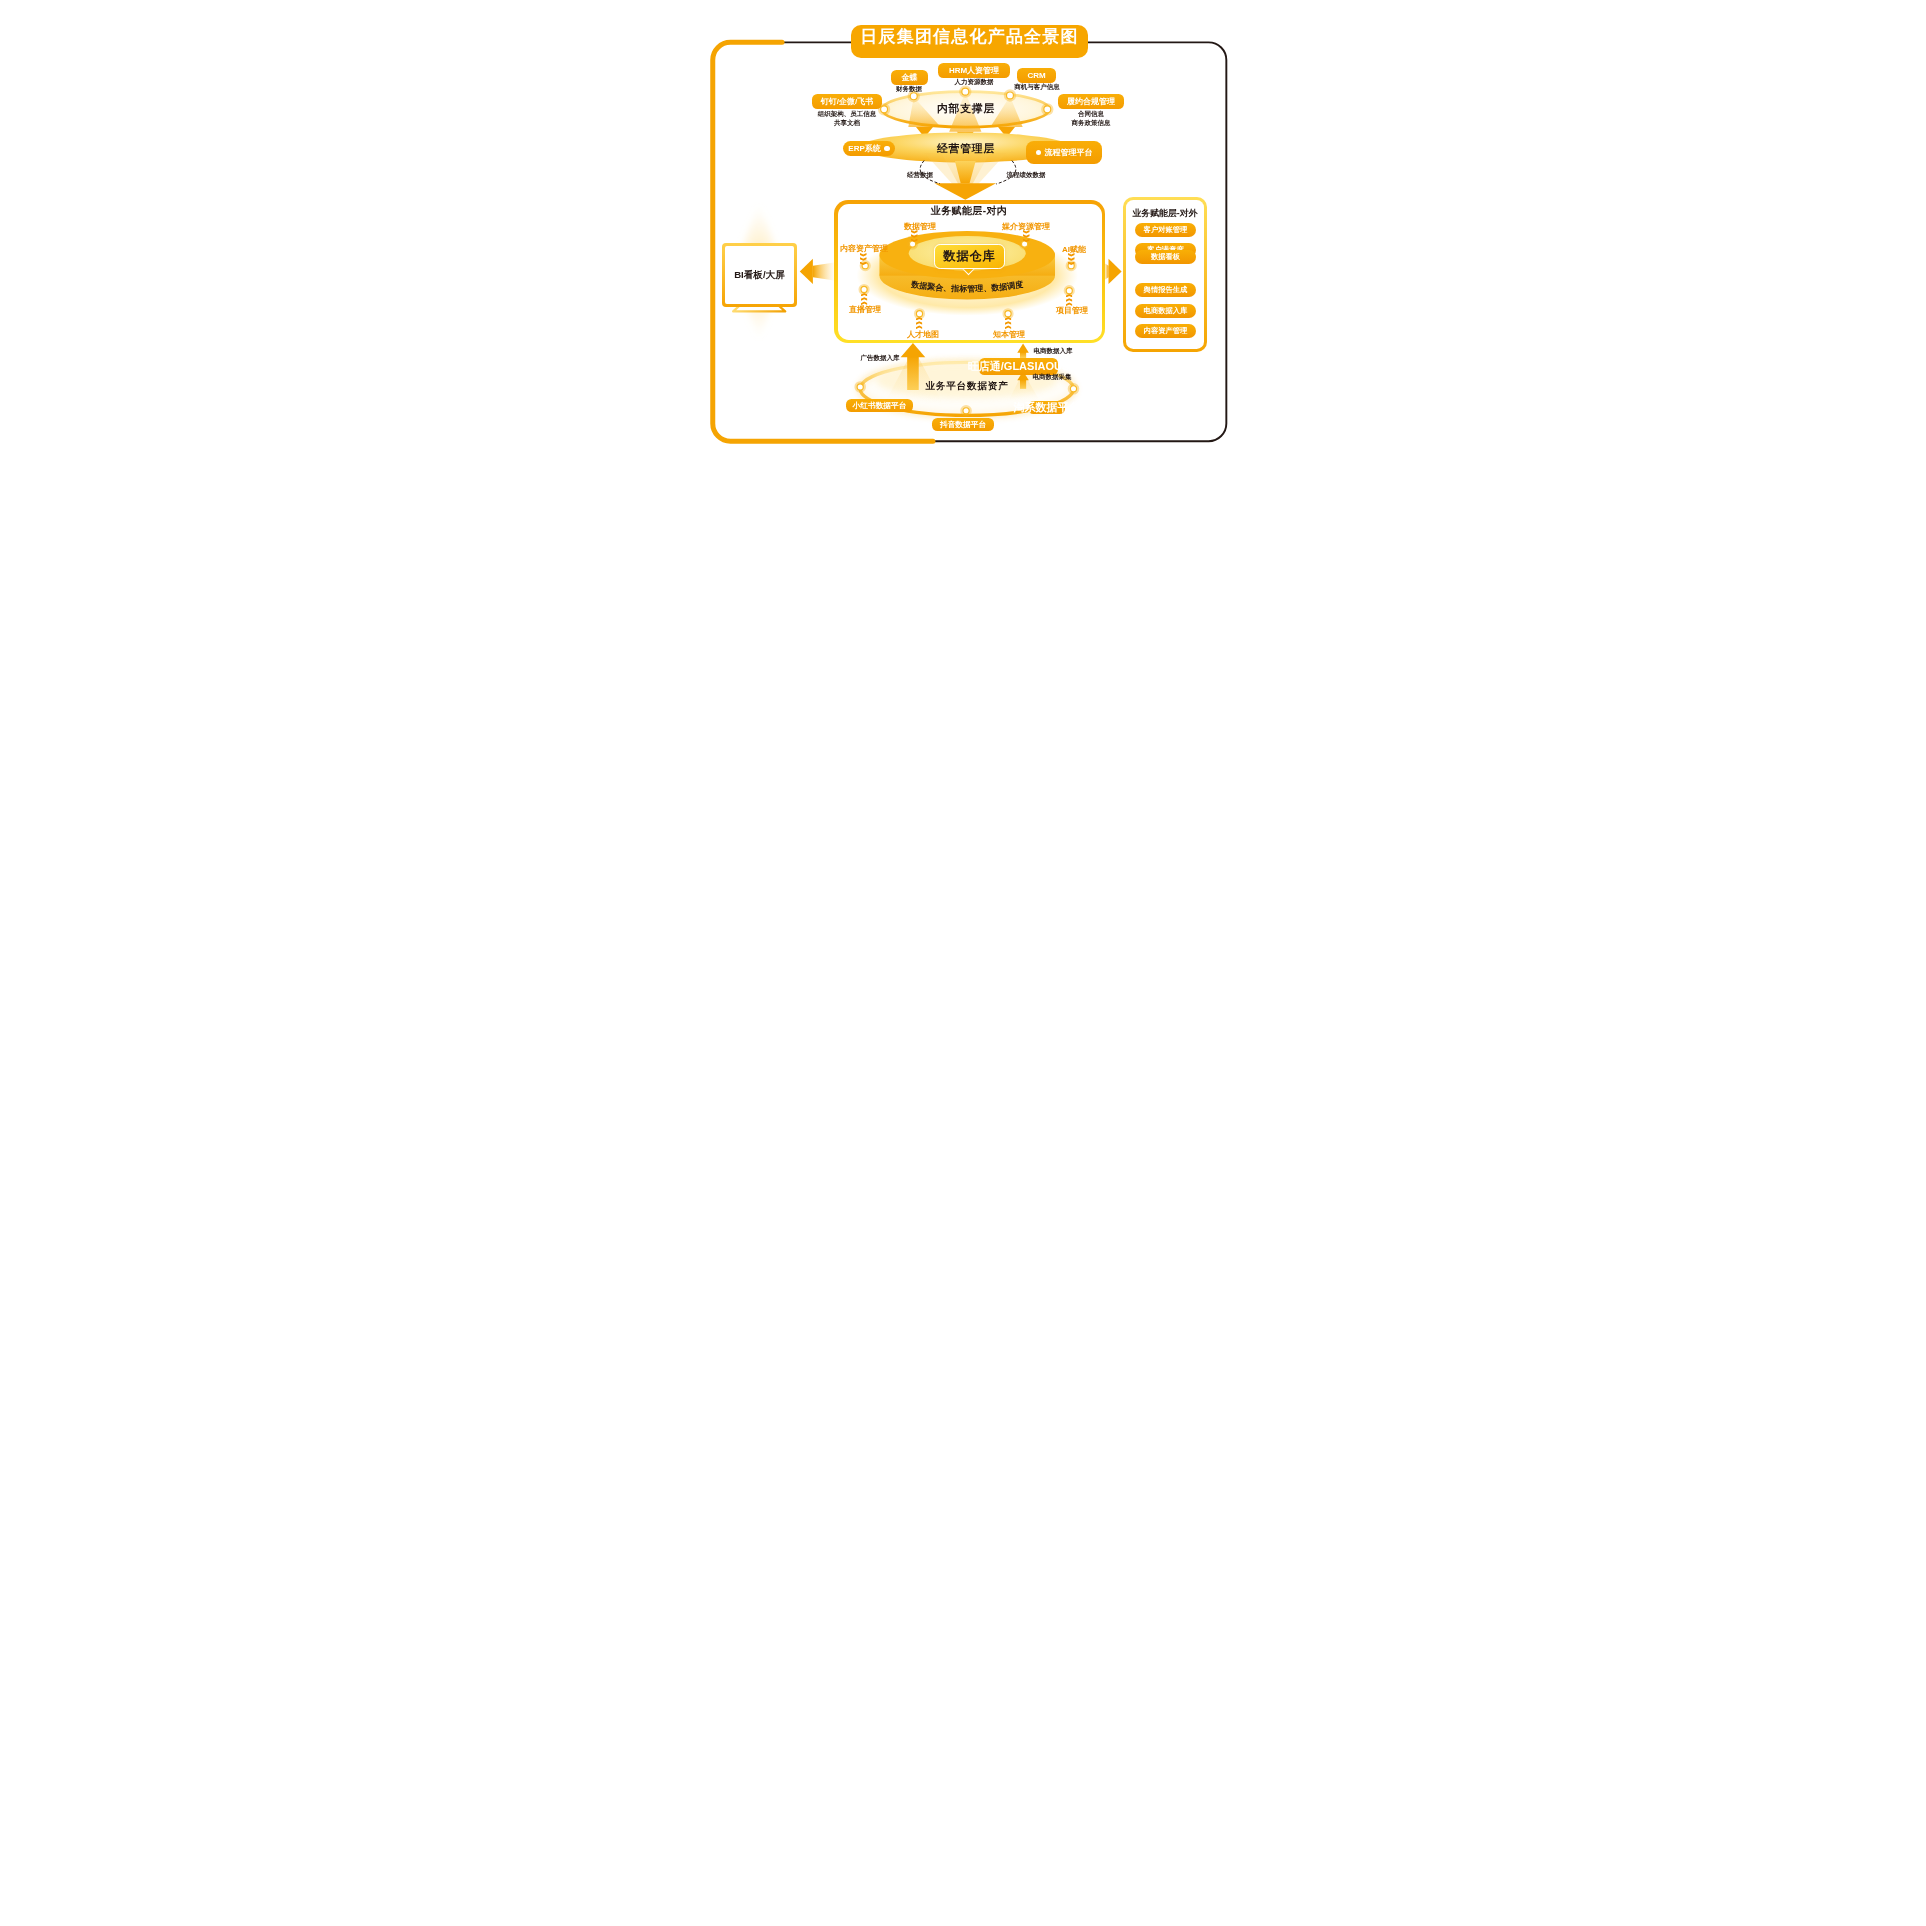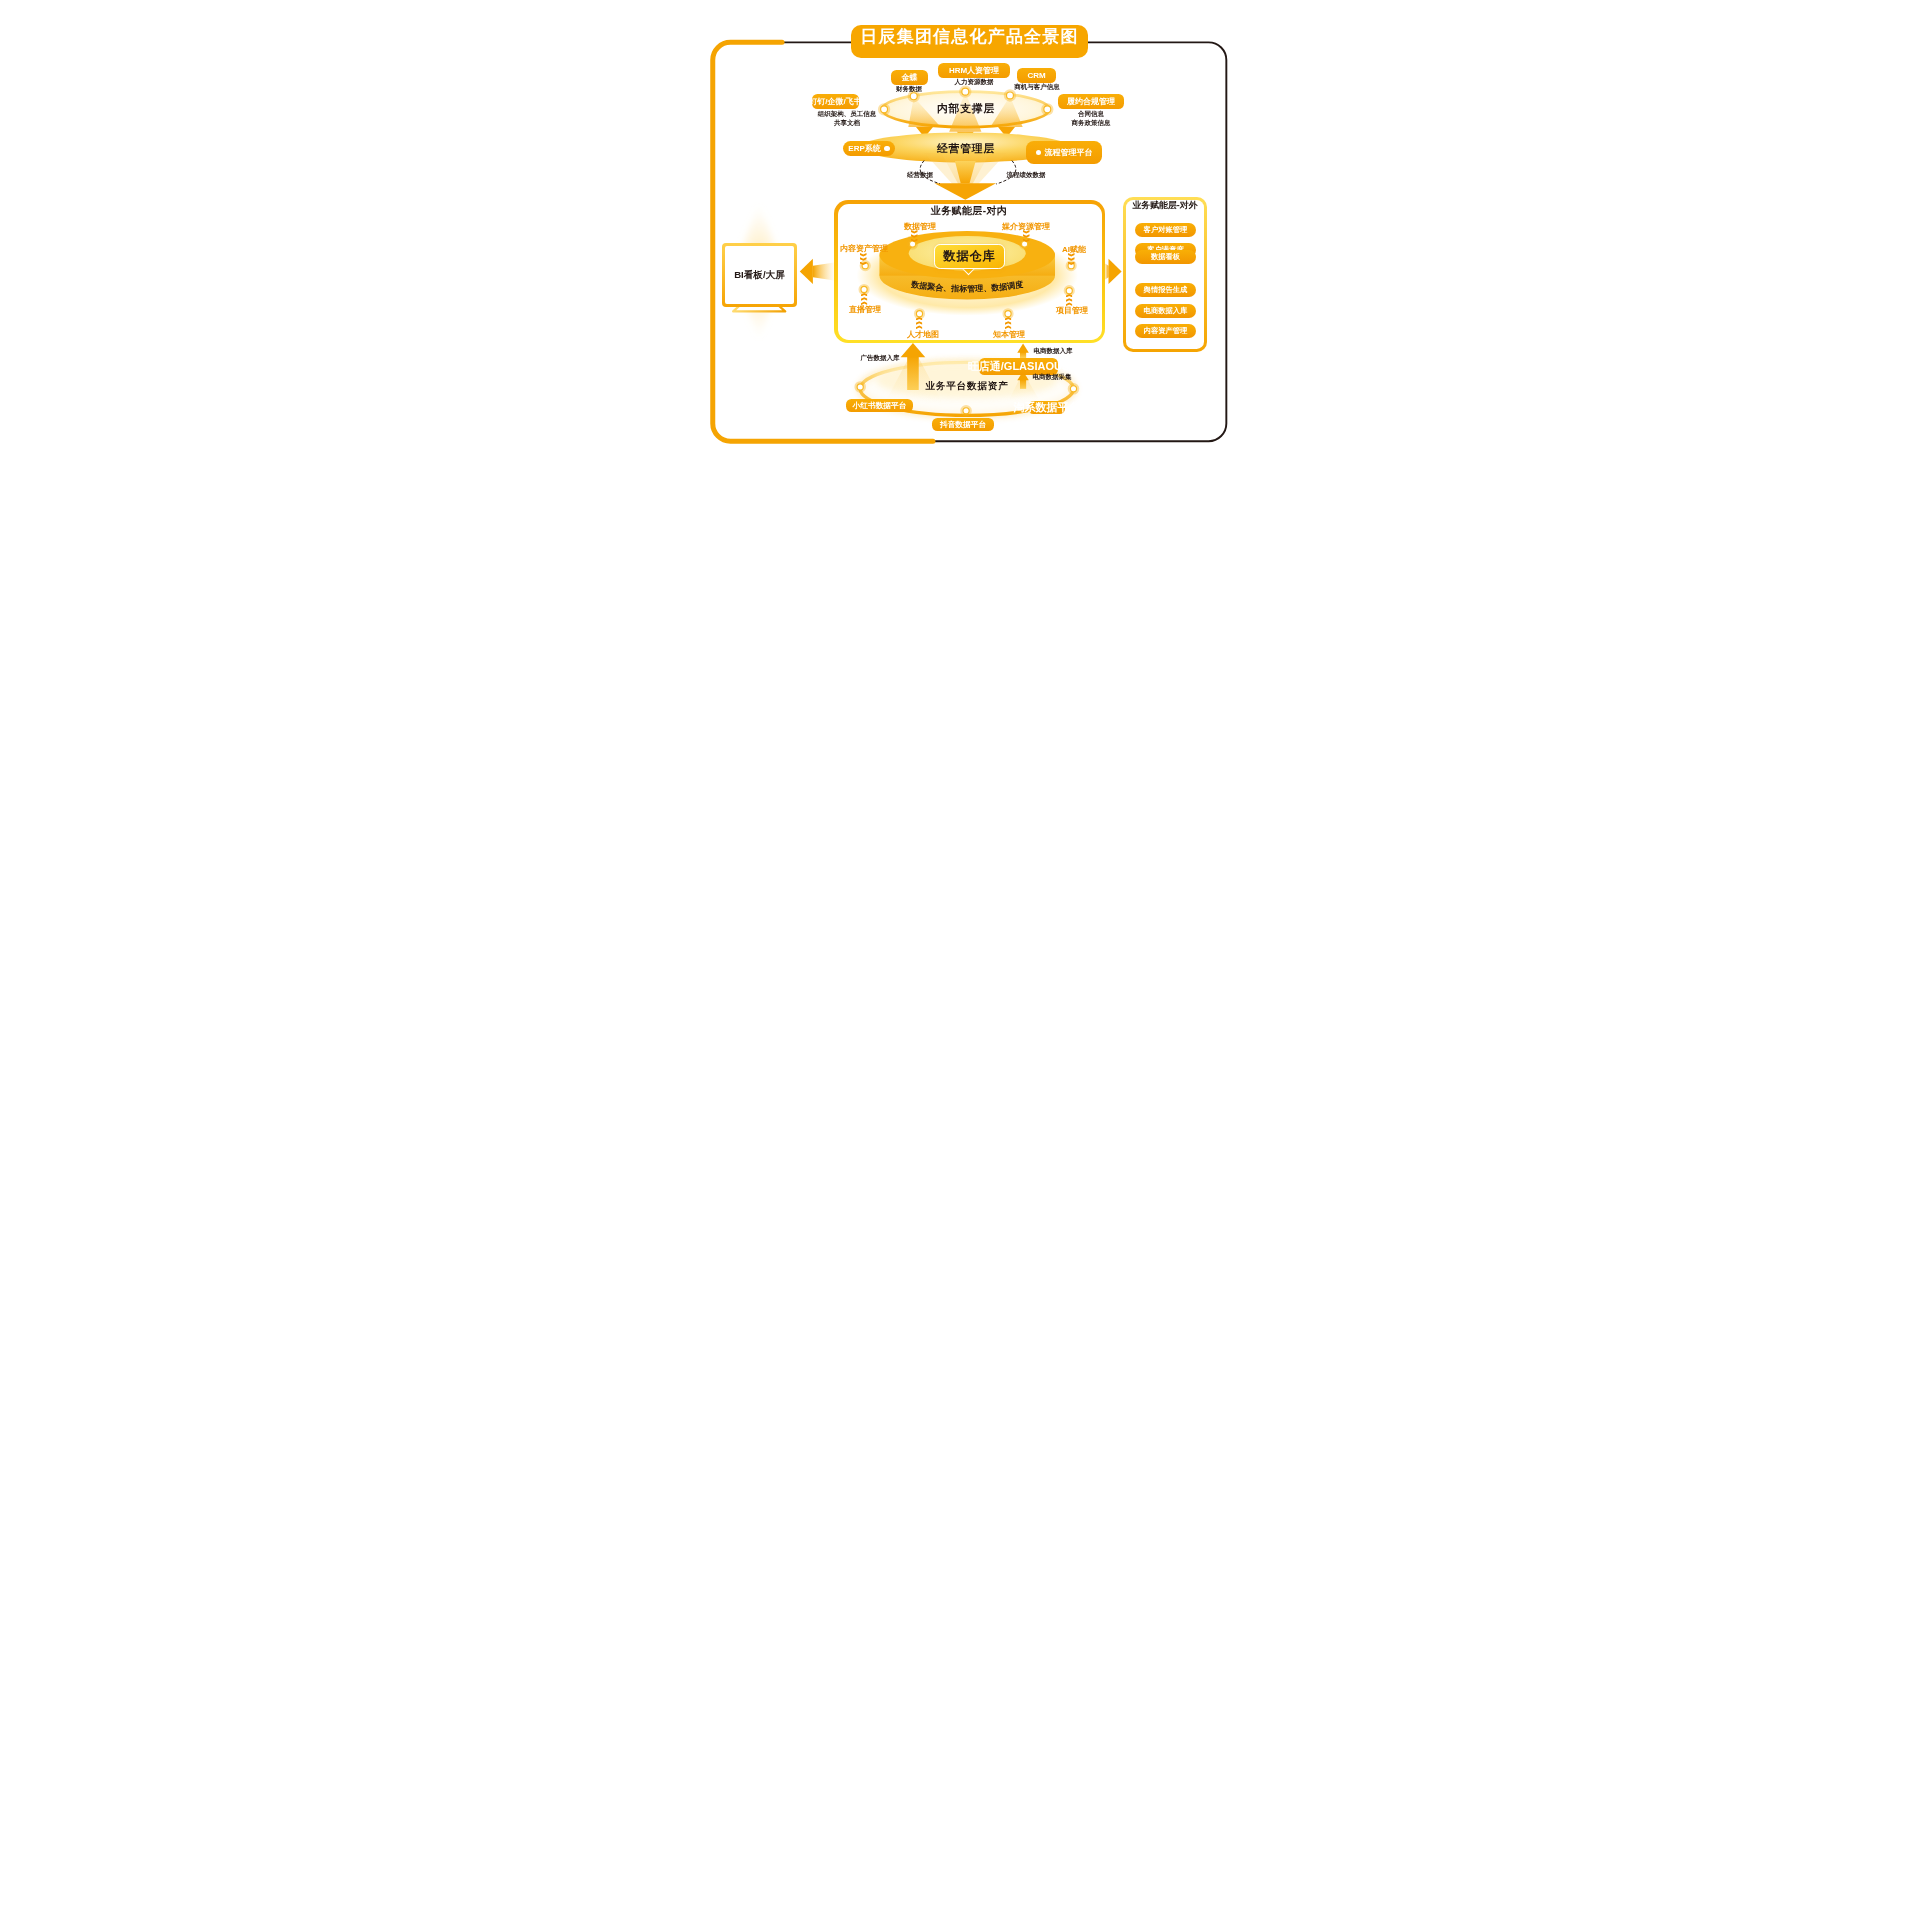--- a/index.html
+++ b/index.html
@@ -199,21 +199,21 @@
   <div class="pill" style="left:283px;top:63px;width:72px;height:15.4px;font-size:8px">
       <span>HRM人资管理</span>
     </div>
   <div class="lbl" style="left:319px;top:82px;font-size:6.5px">人力资源数据</div>
 
   <div class="pill" style="left:362px;top:68px;width:39px;height:15.4px;font-size:8px">
       <span>CRM</span>
     </div>
   <div class="lbl" style="left:382px;top:87px;font-size:6.5px">商机与客户信息</div>
 
-  <div class="pill" style="left:157px;top:94px;width:47px;height:15.4px;font-size:8px">
+  <div class="pill" style="left:157px;top:94px;width:70px;height:15.4px;font-size:8px">
       <span>钉钉/企微/飞书</span>
     </div>
   <div class="lbl" style="left:192px;top:114px;font-size:6.5px">组织架构、员工信息</div>
   <div class="lbl" style="left:192px;top:123px;font-size:6.5px">共享文档</div>
 
   <div class="pill" style="left:403px;top:94px;width:66px;height:15.4px;font-size:8px">
       <span>履约合规管理</span>
     </div>
   <div class="lbl" style="left:436px;top:114px;font-size:6.5px">合同信息</div>
   <div class="lbl" style="left:436px;top:123px;font-size:6.5px">商务政策信息</div>
@@ -346,21 +346,21 @@
 
   <div id="monitor">
     <div id="monitor-inner">
       <span>BI看板/大屏</span>
     </div>
   </div>
 
   <div id="panel">
       <div id="panel-inner"></div>
     </div>
-  <div class="lbl" style="left:510px;top:205px;font-size:8.9px">业务赋能层-对外</div>
+  <div class="lbl" style="left:510px;top:213px;font-size:8.9px">业务赋能层-对外</div>
   <div class="xpill" style="top:223px">客户对账管理</div>
   <div class="xpill" style="top:243px">客户满意度</div>
   <div class="xpill" style="top:250px">数据看板</div>
   <div class="xpill" style="top:283px">舆情报告生成</div>
   <div class="xpill" style="top:304px">电商数据入库</div>
   <div class="xpill" style="top:324px">内容资产管理</div>
 
   <div class="lbl" style="left:312px;top:386px;font-size:9.6px;letter-spacing:0.8px">业务平台数据资产</div>
   <div class="pill" style="left:324px;top:358px;width:79px;height:17px;font-size:11px">
       <span>旺店通/GLASIAOUS</span>

